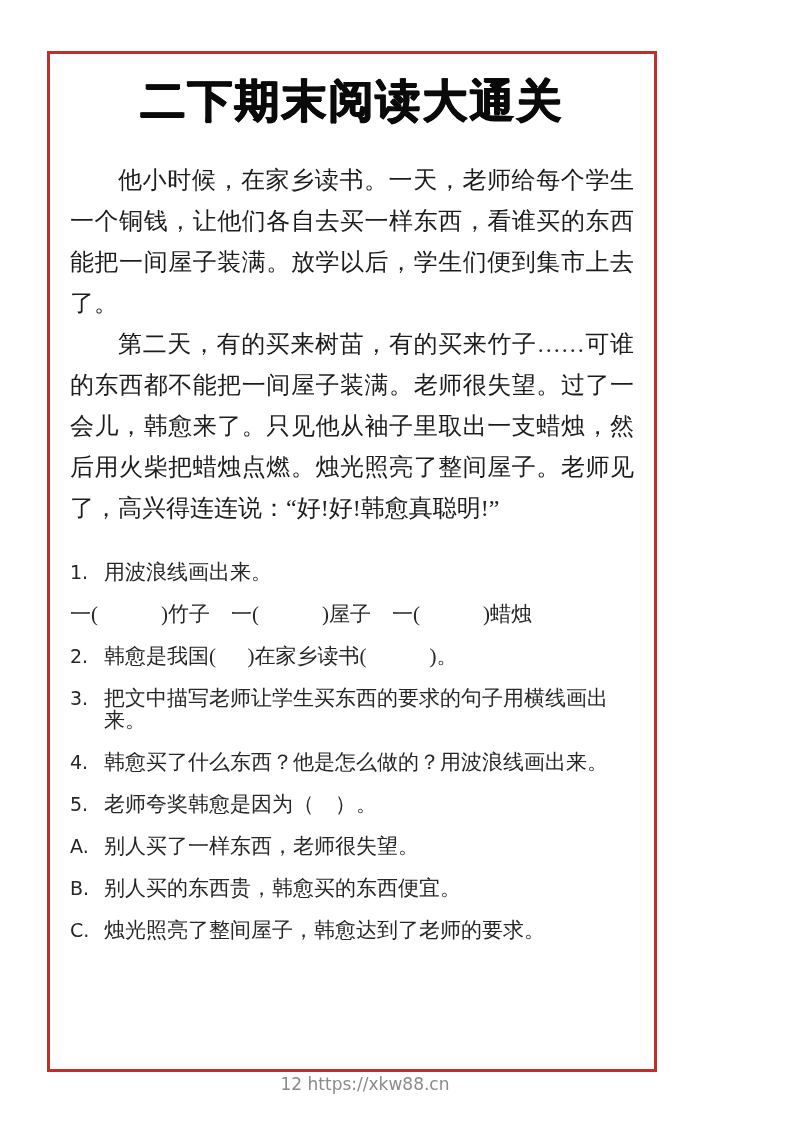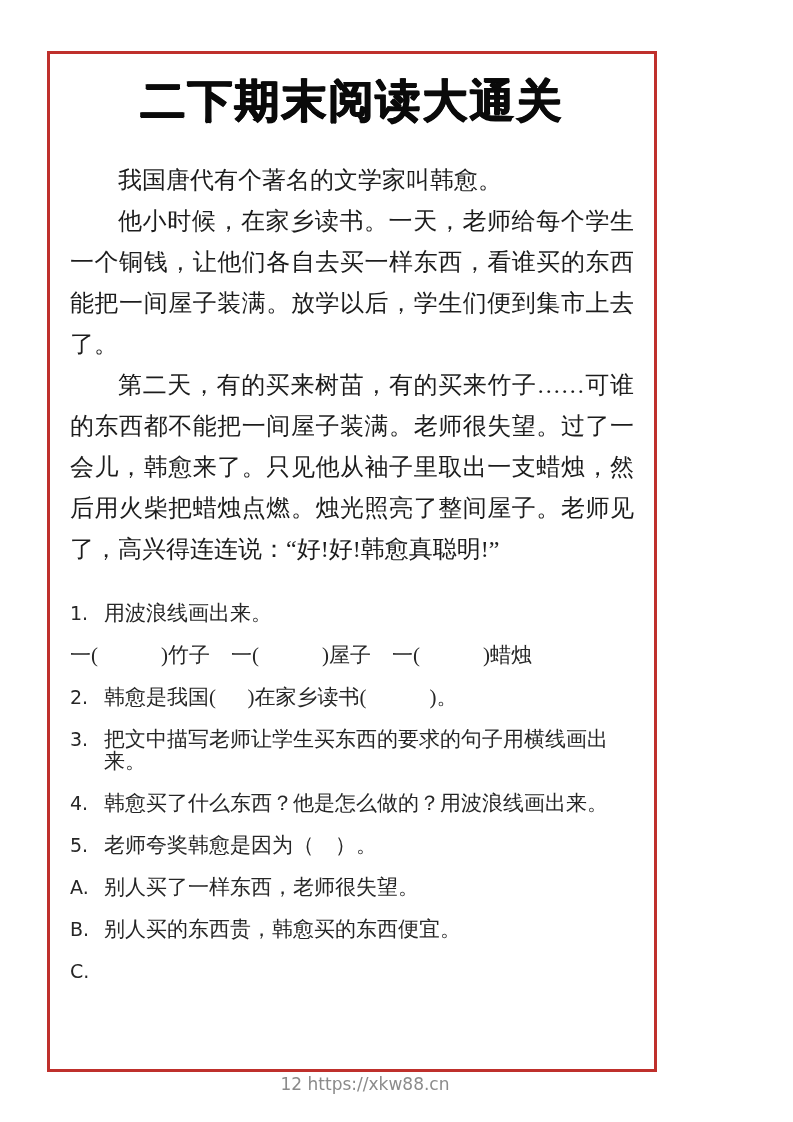--- a/index.html
+++ b/index.html
@@ -92,21 +92,20 @@
     color: #8b8b8b;
   }
 </style>
 </head>
 <body>
 
 <div class="frame">
   <h1 class="title">二下期末阅读大通关</h1>
 
   <div class="passage">
-    <p>我国唐代有个著名的文学家叫韩愈。</p>
     <p>他小时候，在家乡读书。一天，老师给每个学生一个铜钱，让他们各自去买一样东西，看谁买的东西能把一间屋子装满。放学以后，学生们便到集市上去了。</p>
     <p>第二天，有的买来树苗，有的买来竹子……可谁的东西都不能把一间屋子装满。老师很失望。过了一会儿，韩愈来了。只见他从袖子里取出一支蜡烛，然后用火柴把蜡烛点燃。烛光照亮了整间屋子。老师见了，高兴得连连说：“好!好!韩愈真聪明!”</p>
   </div>
 
   <div class="exercise">
     <div class="ex-row">
       <span class="ex-label">1.</span>
       <span class="ex-text">用波浪线画出来。</span>
     </div>
     <div class="ex-row">
@@ -132,17 +131,18 @@
     <div class="ex-row">
       <span class="ex-label">A.</span>
       <span class="ex-text">别人买了一样东西，老师很失望。</span>
     </div>
     <div class="ex-row">
       <span class="ex-label">B.</span>
       <span class="ex-text">别人买的东西贵，韩愈买的东西便宜。</span>
     </div>
     <div class="ex-row">
       <span class="ex-label">C.</span>
+      <span class="ex-text">烛光照亮了整间屋子，韩愈达到了老师的要求。</span>
     </div>
   </div>
 </div>
 
 <div class="footer">12 https://xkw88.cn</div>
 
 </body></html>

